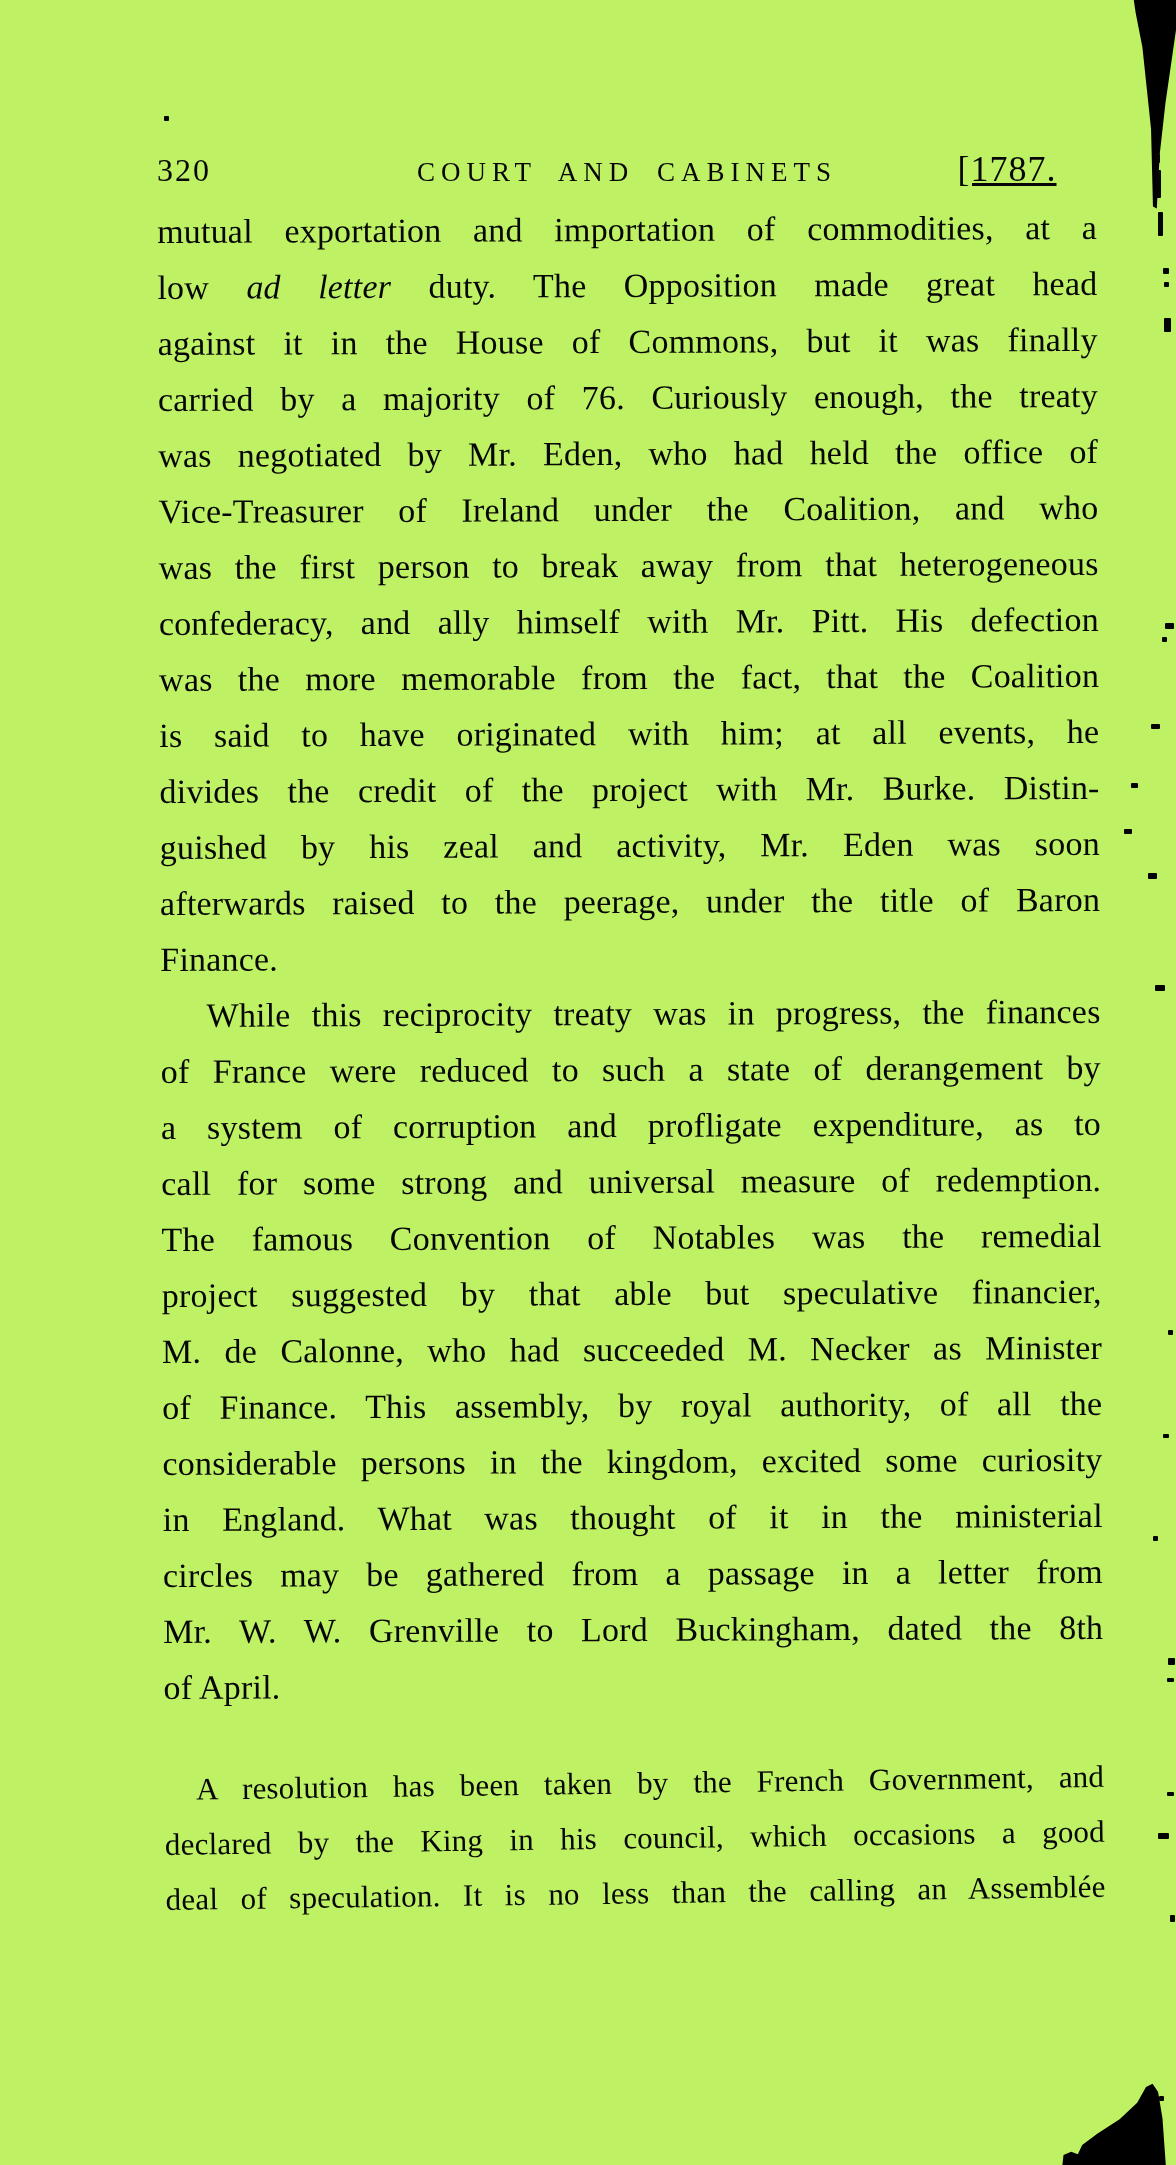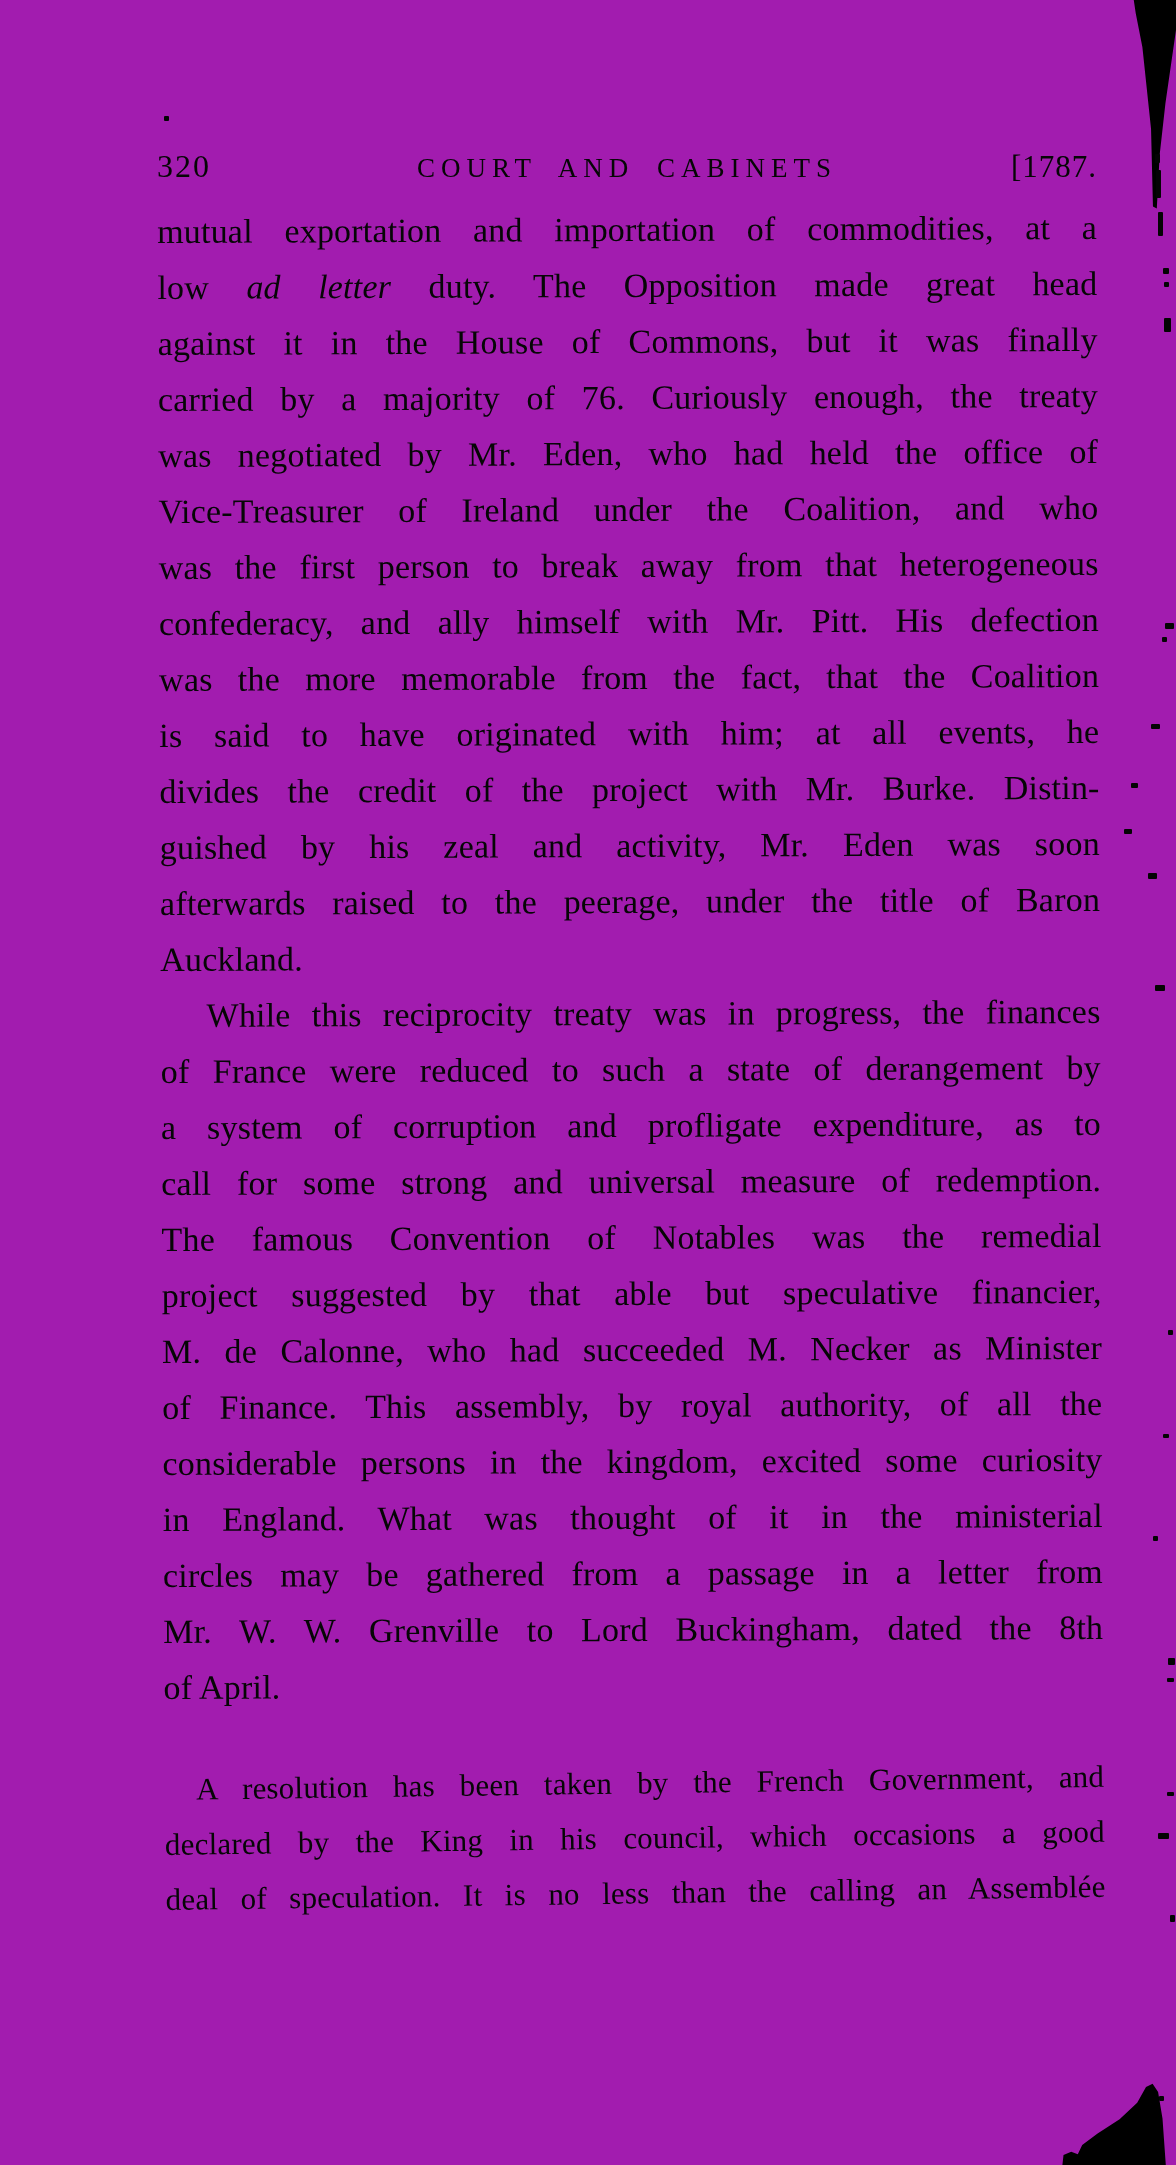--- a/index.html
+++ b/index.html
@@ -6,40 +6,40 @@
   body {
     width: 1176px; height: 2165px;
     background: #ffffff;
     font-family: "Liberation Serif", "DejaVu Serif", serif;
     color: #060606;
     overflow: hidden;
   }
   .page {
     position: relative;
     width: 1176px; height: 2165px;
-    background: #a21caf;
+    background: #bef264;
     overflow: hidden;
   }
   
   .header {
     position: absolute;
     left: 157px; top: 148px; width: 940px;
     display: flex; align-items: baseline;
   }
   .page-number {
     font-size: 32px; letter-spacing: 2px; width: 180px;
   }
   .running-title {
     flex: 1; text-align: center;
     font-size: 27px; letter-spacing: 6px; word-spacing: 10px;
     transform: scaleY(1.05);
   }
   .year-marker {
-    width: 180px; text-align: right;
-    font-size: 31px; letter-spacing: 1px;
+    width: 180px; text-align: center;
+    font-size: 36px; letter-spacing: 1px; text-decoration: underline;
   }
   
   .body-text {
     position: absolute;
     left: 157px; top: 204px; width: 940px;
     transform: rotate(-0.25deg);
     transform-origin: left top;
   }
   .paragraph { margin: 0; }
   .line {
@@ -97,21 +97,21 @@
         <div class="line"><span>carried by a majority of 76.  Curiously enough, the treaty</span></div>
         <div class="line"><span>was negotiated by Mr. Eden, who had held the office of</span></div>
         <div class="line"><span>Vice-Treasurer of Ireland under the Coalition, and who</span></div>
         <div class="line"><span>was the first person to break away from that heterogeneous</span></div>
         <div class="line"><span>confederacy, and ally himself with Mr. Pitt.  His defection</span></div>
         <div class="line"><span>was the more memorable from the fact, that the Coalition</span></div>
         <div class="line"><span>is said to have originated with him; at all events, he</span></div>
         <div class="line"><span>divides the credit of the project with Mr. Burke.  Distin-</span></div>
         <div class="line"><span>guished by his zeal and activity, Mr. Eden was soon</span></div>
         <div class="line"><span>afterwards raised to the peerage, under the title of Baron</span></div>
-        <div class="line last"><span>Auckland.</span></div>
+        <div class="line last"><span>Finance.</span></div>
       </div>
     <div class="paragraph">
         <div class="line indent"><span>While this reciprocity treaty was in progress, the finances</span></div>
         <div class="line"><span>of France were reduced to such a state of derangement by</span></div>
         <div class="line"><span>a system of corruption and profligate expenditure, as to</span></div>
         <div class="line"><span>call for some strong and universal measure of redemption.</span></div>
         <div class="line"><span>The famous Convention of Notables was the remedial</span></div>
         <div class="line"><span>project suggested by that able but speculative financier,</span></div>
         <div class="line"><span>M. de Calonne, who had succeeded M. Necker as Minister</span></div>
         <div class="line"><span>of Finance.  This assembly, by royal authority, of all the</span></div>

